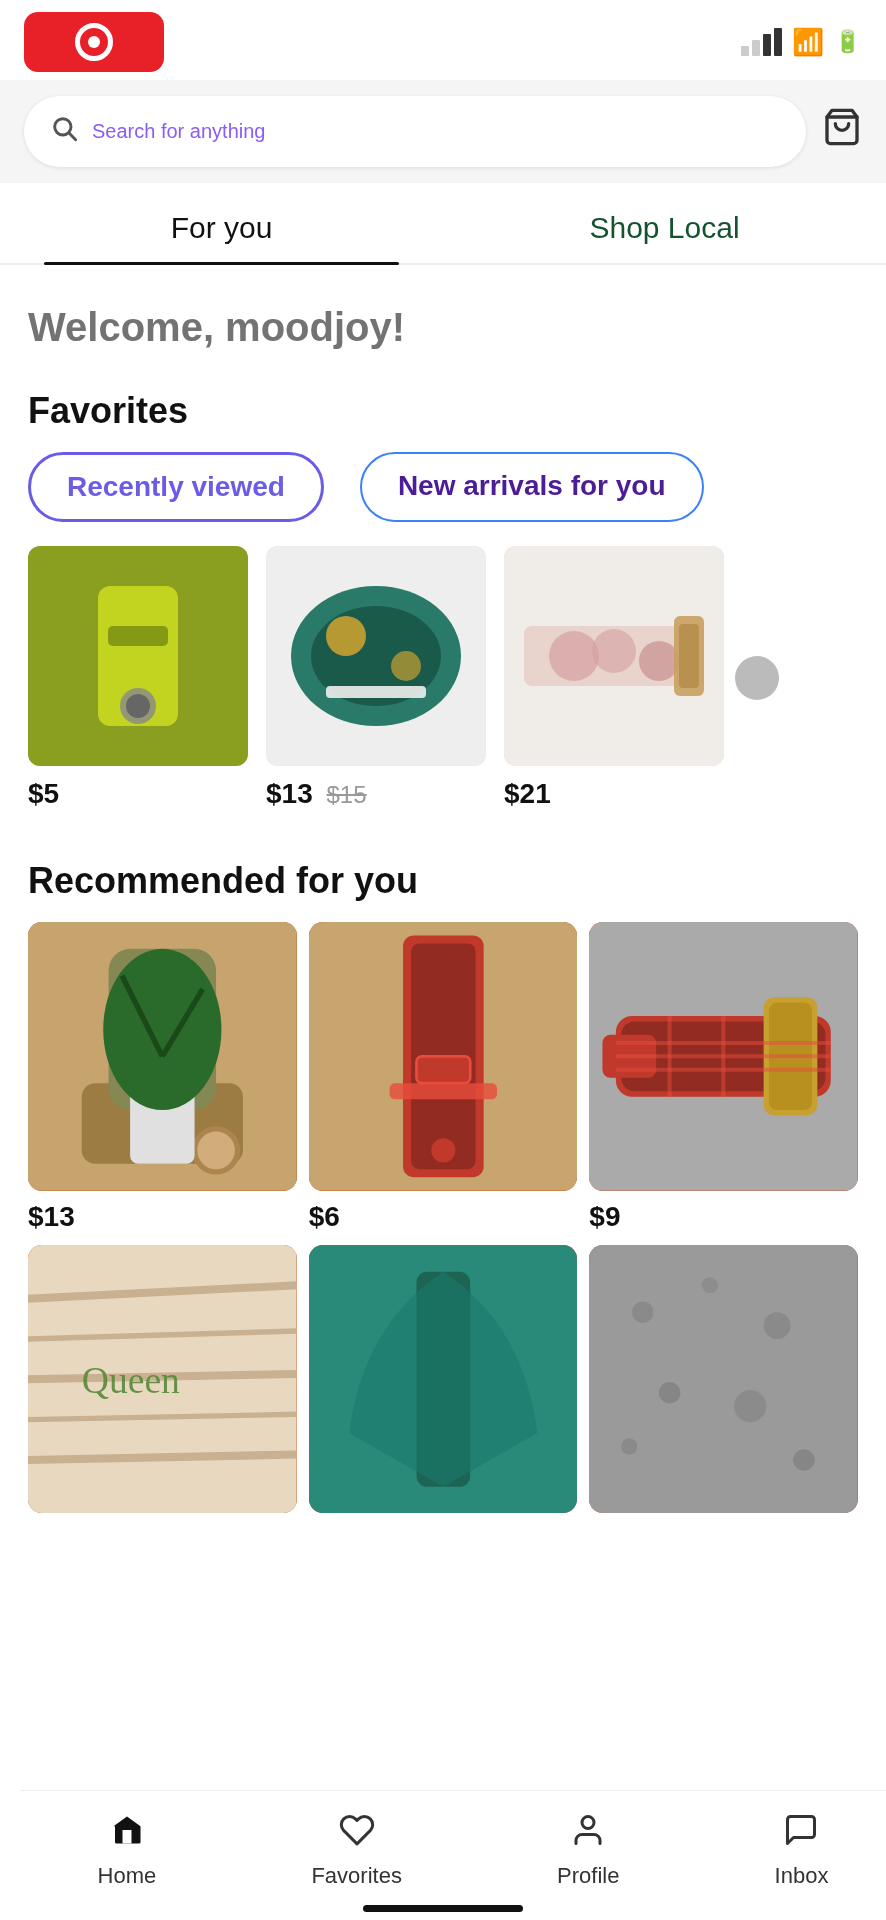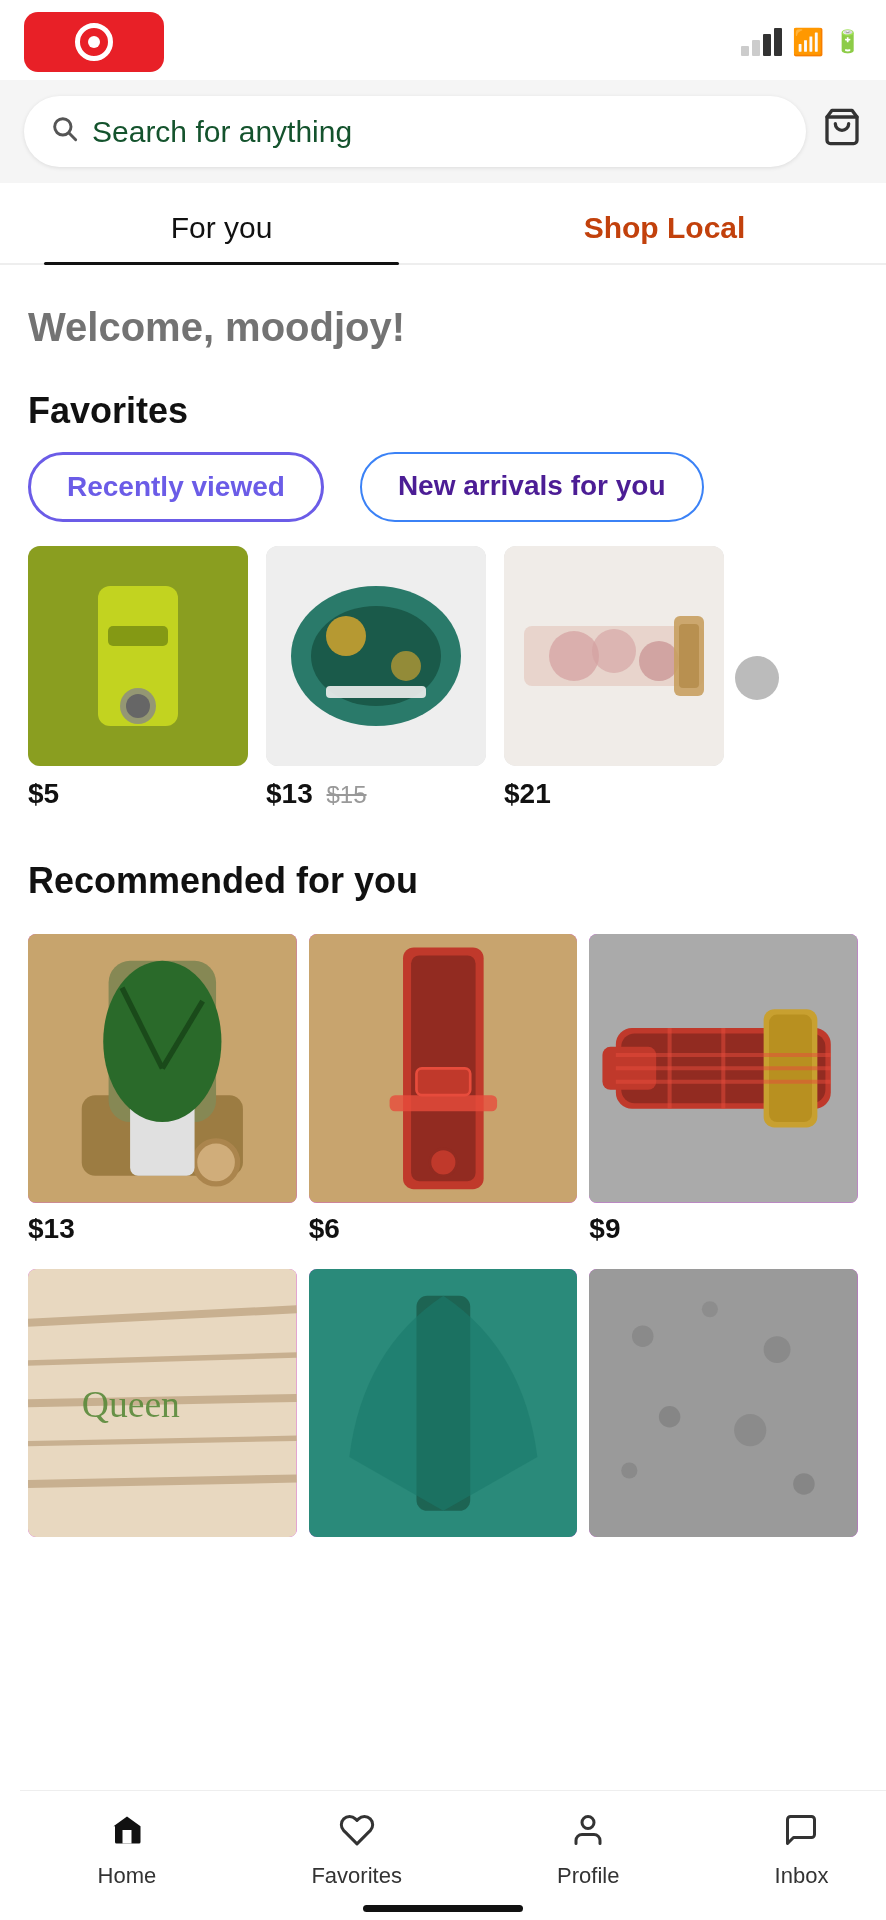--- a/index.html
+++ b/index.html
@@ -83,39 +83,39 @@
       display: flex;
       align-items: center;
       background: #fff;
       border-radius: 50px;
       padding: 18px 26px;
       gap: 14px;
       box-shadow: 0 1px 4px rgba(0,0,0,0.1);
     }
     .search-icon-wrap { color: #555; font-size: 28px; }
     .search-placeholder {
-      font-size: 30px;
-      color: #14532d;
+      font-size: 20px;
+      color: #8b5cf6;
       flex: 1;
     }
     .cart-icon-wrap { font-size: 38px; color: #333; }
 
     
     .tabs {
       display: flex;
       border-bottom: 2px solid #eee;
       background: #fff;
     }
     .tab {
       flex: 1;
       text-align: center;
       padding: 28px 0 18px;
       font-size: 30px;
-      font-weight: 700;
-      color: #c2410c;
+      font-weight: 400;
+      color: #14532d;
       cursor: pointer;
       position: relative;
     }
     .tab.active {
       color: #111;
       font-weight: 400;
     }
     .tab.active::after {
       content: '';
       position: absolute;
@@ -212,24 +212,23 @@
       grid-template-columns: repeat(3, 1fr);
       gap: 12px;
       padding: 0 28px 20px;
     }
     .grid-product-card {
       cursor: pointer;
     }
     .grid-product-img {
       width: 100%;
       aspect-ratio: 1;
-      border-radius: 8px;
+      border-radius: 14px;
       overflow: hidden;
-      background: #d946ef;
-      margin-top: 12px;
+      background: #c2410c;
     }
     .grid-product-price {
       font-size: 28px;
       font-weight: 600;
       color: #111;
       margin-top: 10px;
     }
 
     
     .bottom-nav {

